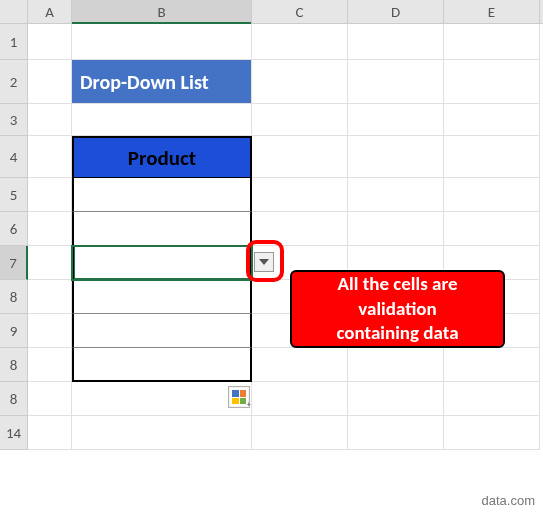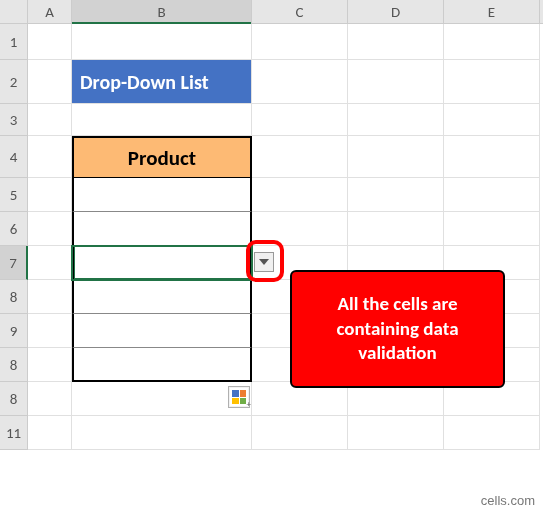--- a/index.html
+++ b/index.html
@@ -96,21 +96,21 @@
       color: #fff;
       font-weight: bold;
       font-size: 20px;
       display: flex;
       align-items: center;
       padding-left: 8px;
     }
 
     
     .prod-header {
-      background: #fdba74;
+      background: #1d4ed8;
       font-weight: bold;
       font-size: 21px;
       justify-content: center;
       border: 2px solid #000 !important;
       border-bottom: 1px solid #000 !important;
     }
     .tbl-cell {
       border-left: 2px solid #000;
       border-right: 2px solid #000;
       border-bottom: 1px solid #888;
@@ -154,21 +154,21 @@
     }
 
     
     .callout {
       position: absolute;
       background: #ff0000;
       color: #fff;
       font-size: 19px;
       font-weight: bold;
       text-align: center;
-      padding: 20px 14px;
+      padding: 0 14px;
       border: 2px solid #000;
       border-radius: 6px;
       line-height: 1.3;
       width: 215px;
     }
 
     
     .autofill-icon {
       position: absolute;
       width: 22px;
@@ -227,21 +227,21 @@
       <div class="row-h" style="height:44px">2</div>
       <div class="row-h" style="height:32px">3</div>
       <div class="row-h" style="height:42px">4</div>
       <div class="row-h" style="height:34px">5</div>
       <div class="row-h" style="height:34px">6</div>
       <div class="row-h sel" style="height:34px">7</div>
       <div class="row-h" style="height:34px">8</div>
       <div class="row-h" style="height:34px">9</div>
       <div class="row-h" style="height:34px">8</div>
       <div class="row-h" style="height:34px">8</div>
-      <div class="row-h" style="height:34px">11</div>
+      <div class="row-h" style="height:34px">14</div>
     </div>
 
     <div class="grid">
 
       <div class="gridrow" style="height:36px">
         <div class="cell cA"></div>
         <div class="cell cB"></div>
         <div class="cell cC"></div>
         <div class="cell cD"></div>
         <div class="cell cE"></div>
@@ -345,19 +345,19 @@
             <span></span>
         </div>
         <div class="autofill-plus">+</div>
       </div>
 
     </div>
   </div>
 
   <div class="callout" style="left:290px; top:270px;">
     <div>All the cells are</div>
+    <div>validation</div>
     <div>containing data</div>
-    <div>validation</div>
   </div>
 
-  <div class="watermark">cells.com</div>
+  <div class="watermark">data.com</div>
 
 </div>
 
 </body></html>

